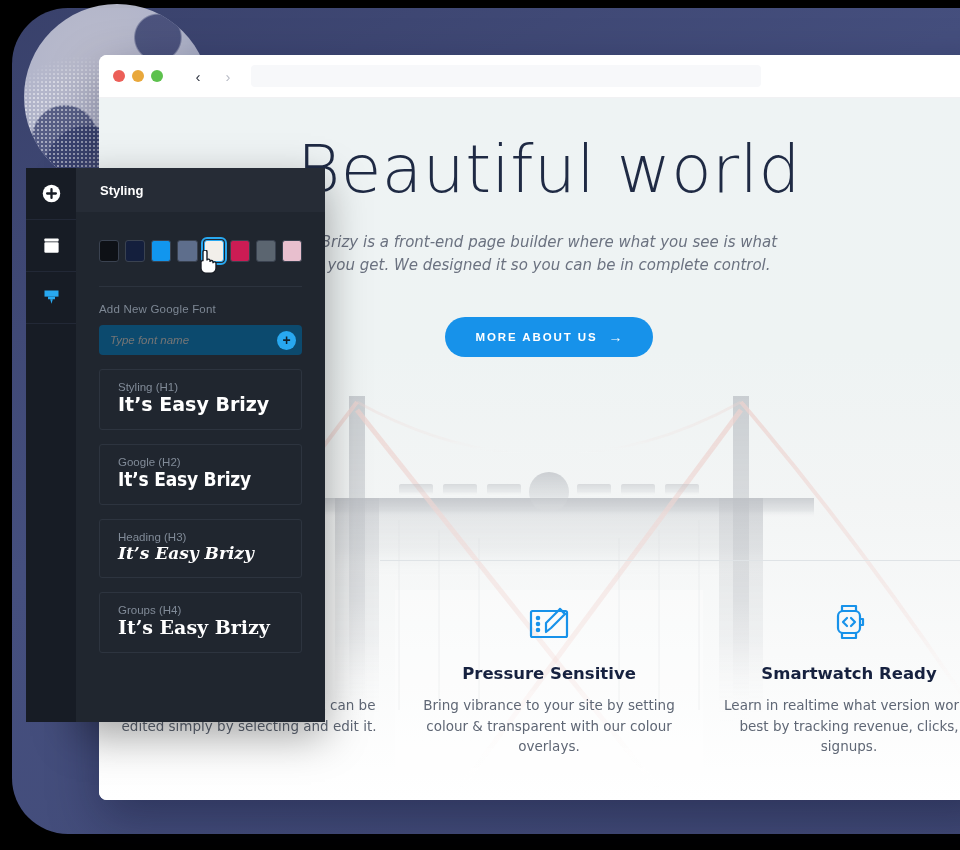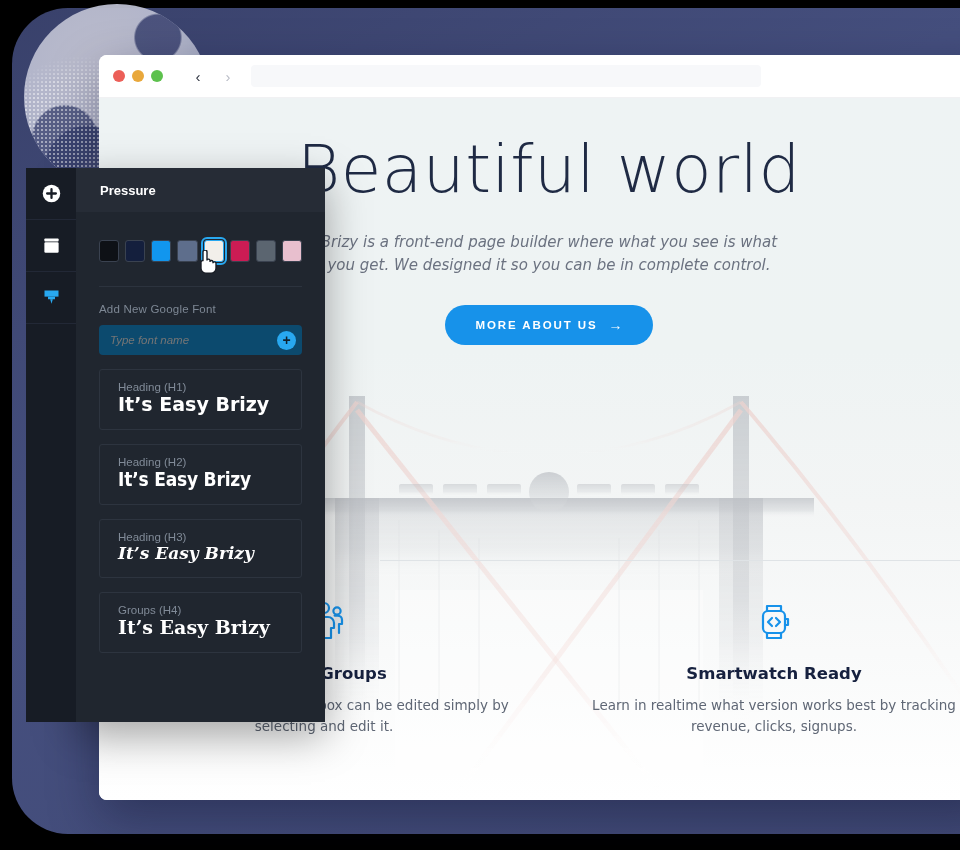--- a/index.html
+++ b/index.html
@@ -102,21 +102,21 @@
   .hero { position:relative; text-align:center; padding-top: 36px; }
   .hero h1 {
     font-family: "DejaVu Sans", sans-serif;
     font-weight: 100;
     font-size: 66px;
     letter-spacing: .5px;
     color: #1f2a44;
     line-height: 1.08;
   }
   .hero p {
-    margin: 26px auto 0;
+    margin: 26px auto 12px;
     width: 460px;
     font-family: "DejaVu Sans", sans-serif;
     font-style: italic;
     font-size: 15px;
     line-height: 1.52;
     color: #6b7280;
   }
   .cta {
     margin-top: 28px;
     display: inline-flex; align-items:center; gap:11px;
@@ -344,20 +344,34 @@
                 <circle cx="37" cy="13" r="3.6"></circle>
               <path d="M17 40 v-10 h-3 v-5 a6 6 0 0 1 6 -6 h8 a6 6 0 0 1 6 6 v5 h-3 v10 Z"></path>
               <path d="M9 35 V26 H6 v-4 a4.4 4.4 0 0 1 4.4 -4.4 h3"></path>
               <path d="M39 35 V26 h3 v-4 a4.4 4.4 0 0 0 -4.4 -4.4 h-3"></path>
             </svg>
           </div>
           <h3>Focus Groups</h3>
           <p>Every text, image, icon or box can be edited simply by selecting and edit it.</p>
         </div>
 
+        <div class="feat">
+          <div class="ico">
+            <svg width="48" height="48" viewBox="0 0 48 48" fill="none" stroke="#1792ea" stroke-width="2.2" stroke-linecap="round" stroke-linejoin="round">
+              <rect x="6" y="13" width="36" height="26" rx="1.5"></rect>
+              <circle cx="13" cy="20" r="1.2" fill="#1792ea"></circle>
+              <circle cx="13" cy="26" r="1.2" fill="#1792ea"></circle>
+              <circle cx="13" cy="32" r="1.2" fill="#1792ea"></circle>
+              <path d="M21 34 v-9 L35 11 l5 5 L26 30 Z"></path>
+              <path d="M35 11 l5 5"></path>
+            </svg>
+          </div>
+          <h3>Pressure Sensitive</h3>
+          <p>Bring vibrance to your site by setting colour &amp; transparent with our colour overlays.</p>
+        </div>
 
         <div class="feat">
           <div class="ico">
             <svg width="48" height="48" viewBox="0 0 48 48" fill="none" stroke="#1792ea" stroke-width="2.2" stroke-linecap="round" stroke-linejoin="round">
               <rect x="13" y="13" width="22" height="22" rx="5"></rect>
               <path d="M17 13 V8 h14 v5"></path>
                 <path d="M17 35 v5 h14 v-5"></path>
               <path d="M35 21 h3 v6 h-3"></path>
               <path d="M22 20 l-4 4 4 4"></path>
                 <path d="M26 20 l4 4 -4 4"></path>
@@ -387,21 +401,21 @@
     <div class="rail-btn active">
       <svg width="21" height="21" viewBox="0 0 24 24">
         <path d="M4 4 h16 v7 H4 Z" fill="#28a8f0"></path>
         <path d="M8 11 h8 v3 H8 Z" fill="#28a8f0"></path>
         <path d="M10.5 14 h3 l-1.5 5 Z" fill="#28a8f0"></path>
       </svg>
     </div>
   </div>
 
   <div class="panel">
-    <div class="panel-head">Pressure</div>
+    <div class="panel-head">Styling</div>
 
     <div class="panel-body">
 
       <div class="swatches">
         <span class="sw" style="background:#0E1116"></span>
         <span class="sw" style="background:#141F3D"></span>
         <span class="sw" style="background:#1196EE"></span>
         <span class="sw" style="background:#5E6E8C"></span>
         <span class="sw sel" style="background:#F2EFEA"></span>
         <span class="sw" style="background:#CC1C54"></span>
@@ -411,25 +425,25 @@
 
       <div class="sep"></div>
 
       <div class="lbl">Add New Google Font</div>
       <div class="fontfield">
         <input type="text" placeholder="Type font name" style="">
         <span class="plusbtn">+</span>
       </div>
 
       <div class="hcard">
-        <div class="cap">Heading (H1)</div>
+        <div class="cap">Styling (H1)</div>
         <div class="smp h1">It’s Easy Brizy</div>
       </div>
       <div class="hcard">
-        <div class="cap">Heading (H2)</div>
+        <div class="cap">Google (H2)</div>
         <div class="smp h2">It’s Easy Brizy</div>
       </div>
       <div class="hcard">
         <div class="cap">Heading (H3)</div>
         <div class="smp h3">It’s Easy Brizy</div>
       </div>
       <div class="hcard">
         <div class="cap">Groups (H4)</div>
         <div class="smp h4">It’s Easy Brizy</div>
       </div>

